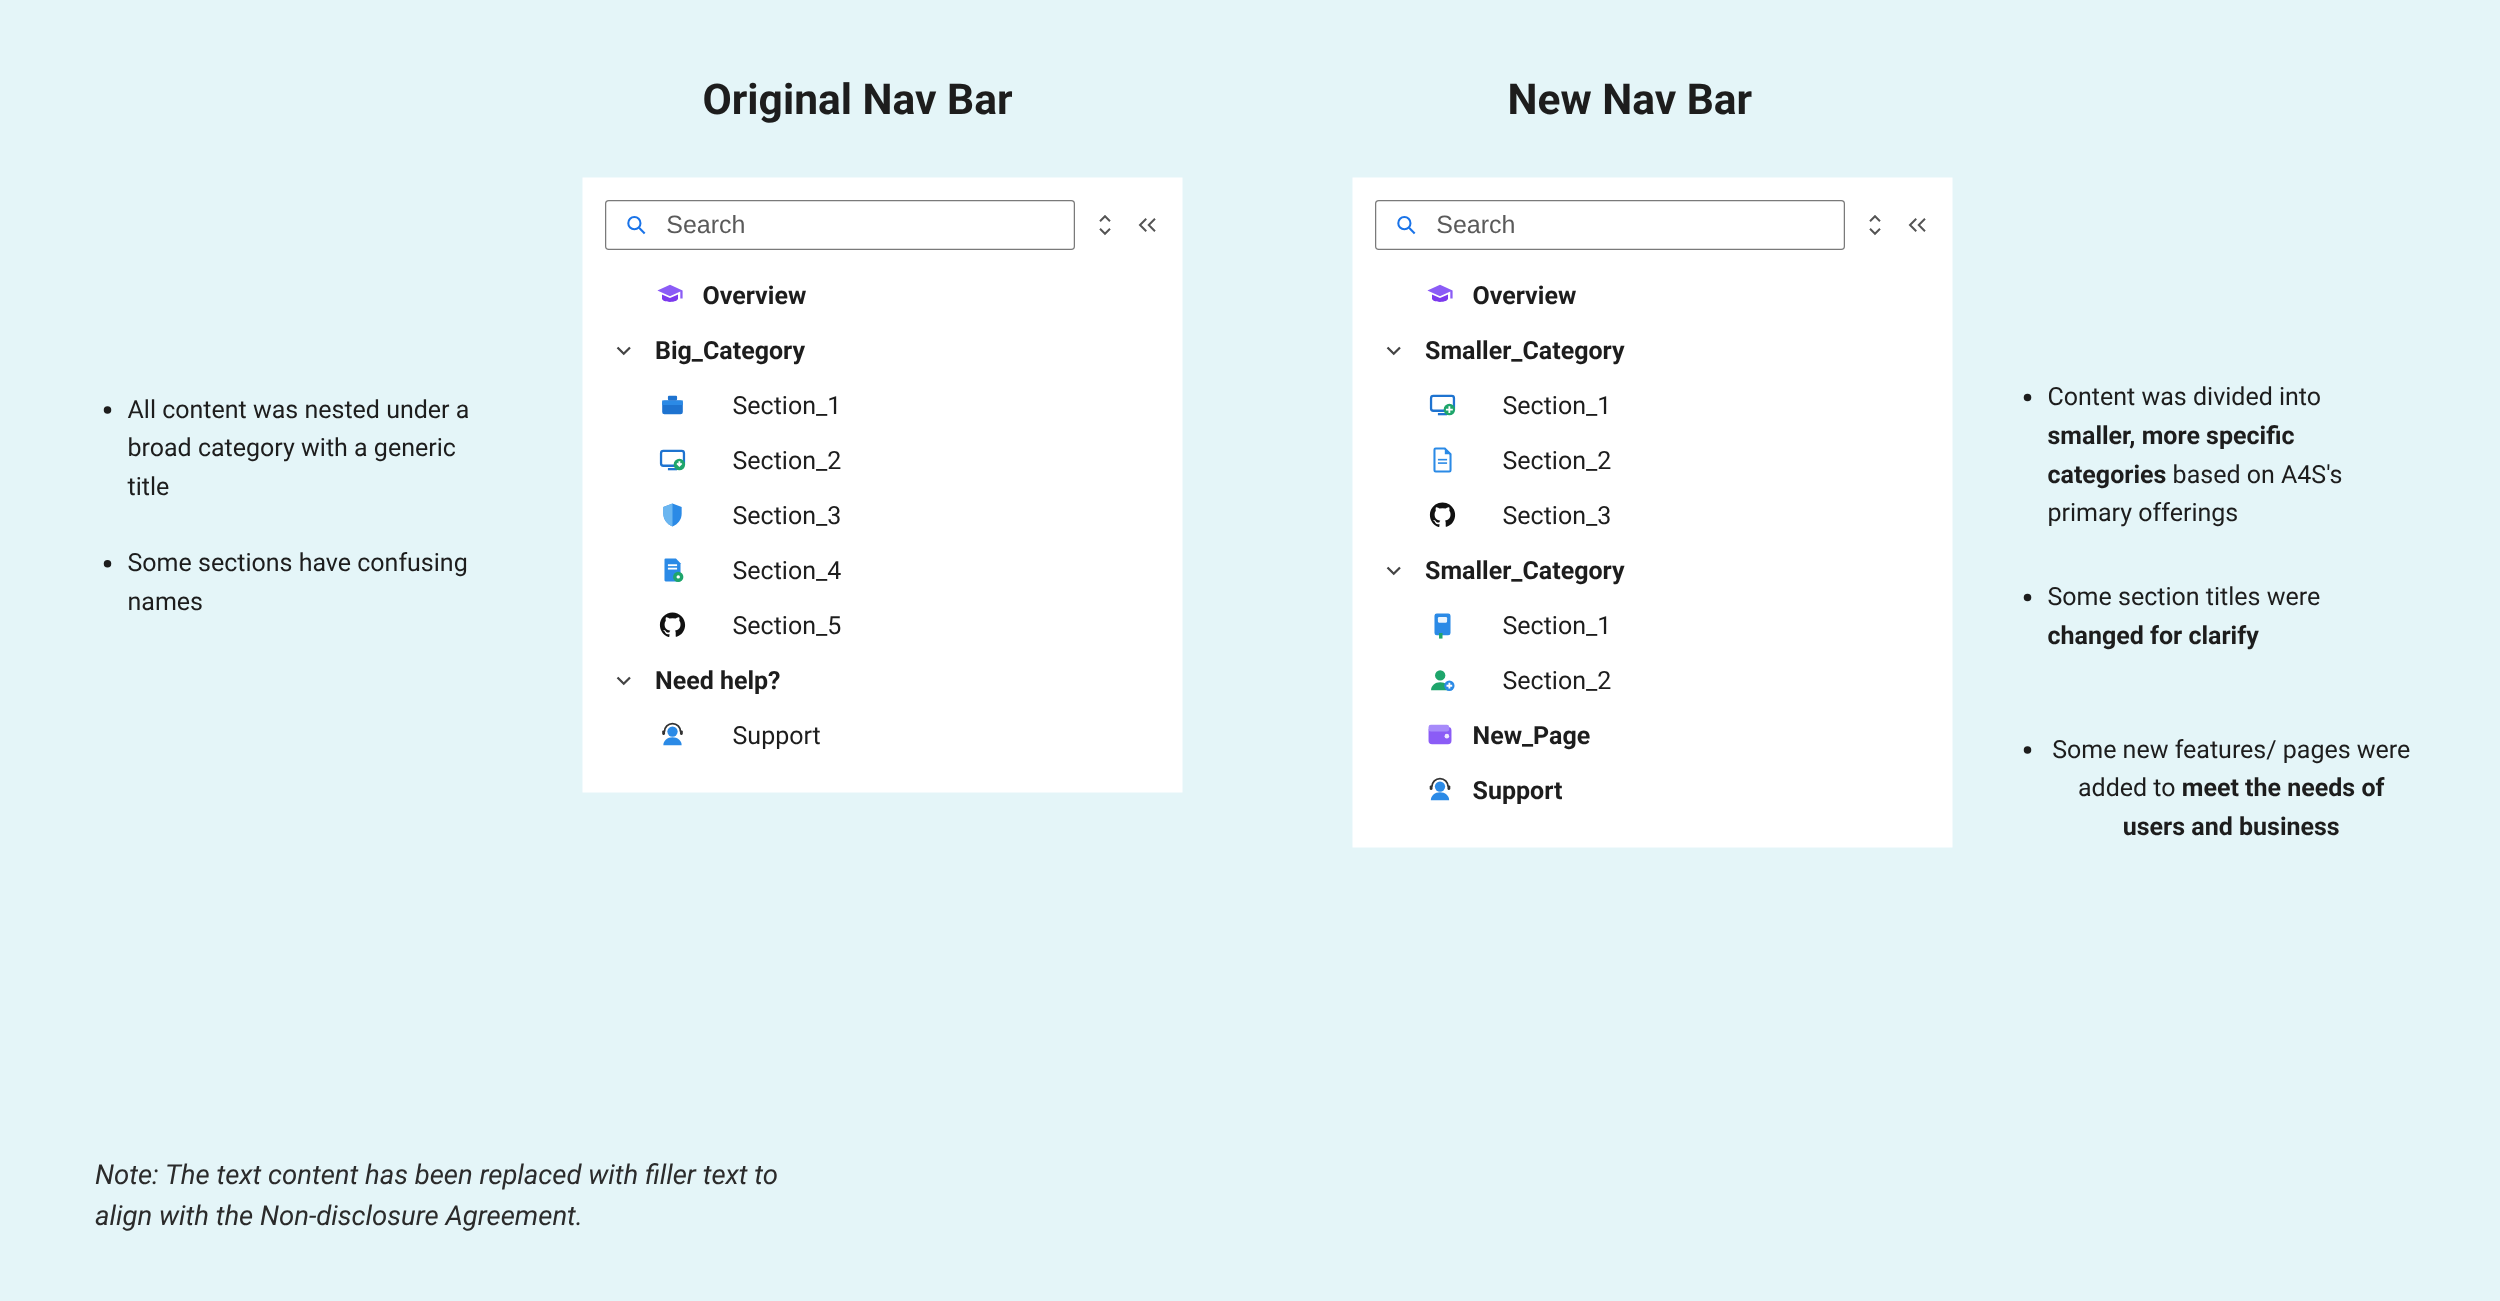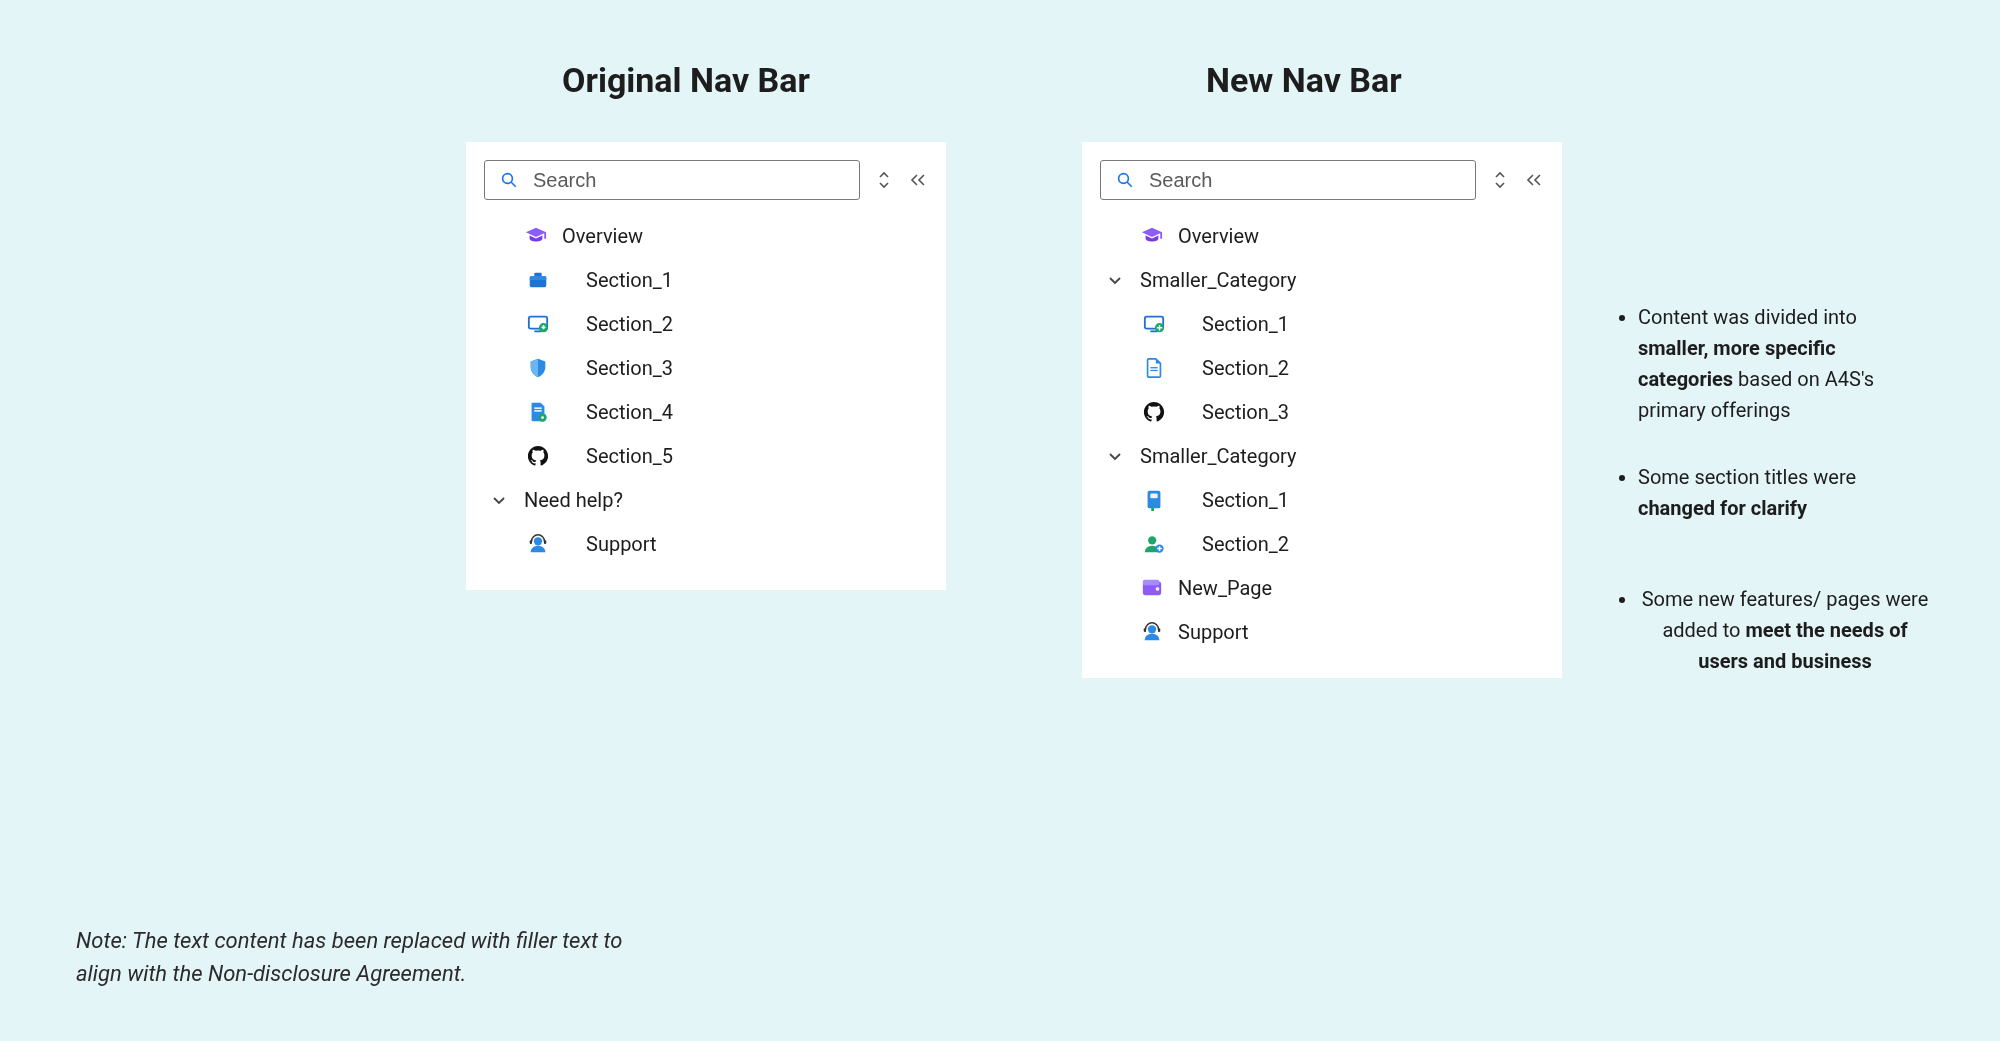--- a/index.html
+++ b/index.html
@@ -94,21 +94,21 @@
 
   .nav-tree { display: flex; flex-direction: column; }
   .nav-row {
     display: flex;
     align-items: center;
     height: 44px;
     gap: 14px;
     padding-left: 4px;
     cursor: pointer;
   }
-  .nav-row.indent-1 { padding-left: 4px; }
+  .nav-row.indent-1 { padding-left: 4px; font-weight: bold; }
   .nav-row.indent-2 { padding-left: 42px; gap: 36px; }
   .nav-row .label {
     font-size: 20px;
     color: #1d1d1d;
   }
   .chev {
     width: 22px;
     display: flex;
     justify-content: center;
   }
@@ -134,20 +134,26 @@
       <stop offset="100%" stop-color="#3a86ff"></stop>
     </linearGradient>
   </defs>
 </svg>
 
 <div class="canvas">
 
   <div class="panel-title" style="left:562px; top:60px;">Original Nav Bar</div>
   <div class="panel-title" style="left:1206px; top:60px;">New Nav Bar</div>
 
+  <div class="notes" style="left:76px; top:312px; width:320px;">
+    <ul>
+      <li>All content was nested under a broad category with a generic title</li>
+      <li>Some sections have confusing names</li>
+    </ul>
+  </div>
 
   <div class="notes" style="left:1612px; top:302px; width:320px;">
     <ul>
       <li>
         <span>Content was divided into </span><strong>smaller, more specific categories</strong><span> based on A4S's primary offerings</span>
       </li>
       <li style="margin-top:36px;">
         <span>Some section titles were </span><strong>changed for clarify</strong>
       </li>
       <li style="margin-top:60px;text-align:center;">
@@ -189,20 +195,28 @@
         <span class="chev"></span>
         <span class="icon-slot">
           <svg width="22" height="22" viewBox="0 0 24 24">
               <path fill="#8b5cf6" d="M12 3L1 8l11 5 9-4.1V15h2V8L12 3z"></path>
               <path fill="#7c3aed" d="M5 11.5V15c0 1.7 3.1 3 7 3s7-1.3 7-3v-3.5l-7 3.2-7-3.2z"></path>
             </svg>
         </span>
         <span class="label">Overview</span>
       </div>
 
+      <div class="nav-row indent-1">
+        <span class="chev">
+          <svg width="16" height="16" viewBox="0 0 16 16" fill="none" stroke="#444" stroke-width="1.8">
+              <polyline points="3,6 8,11 13,6"></polyline>
+            </svg>
+        </span>
+        <span class="label">Big_Category</span>
+      </div>
 
       <div class="nav-row indent-2">
         <span class="icon-slot">
           <svg width="22" height="22" viewBox="0 0 24 24">
               <rect x="3" y="8" width="18" height="12" rx="2" fill="#1e73d0"></rect>
               <rect x="3" y="8" width="18" height="4" fill="#2b8ae6"></rect>
               <rect x="8" y="4" width="8" height="4" rx="1" fill="#1e73d0"></rect>
             </svg>
         </span>
         <span class="label">Section_1</span>

